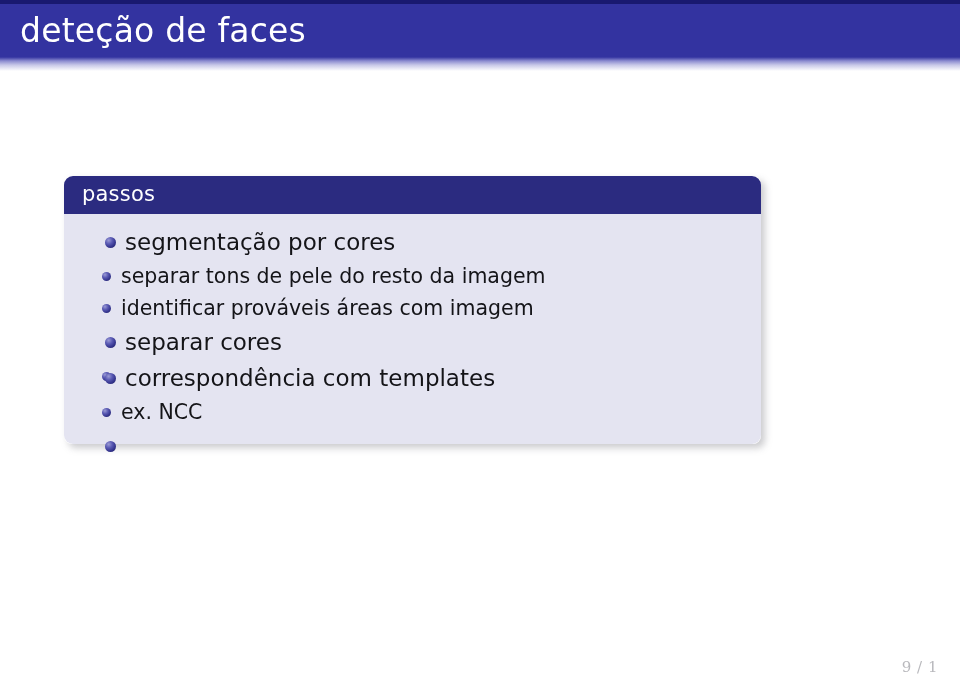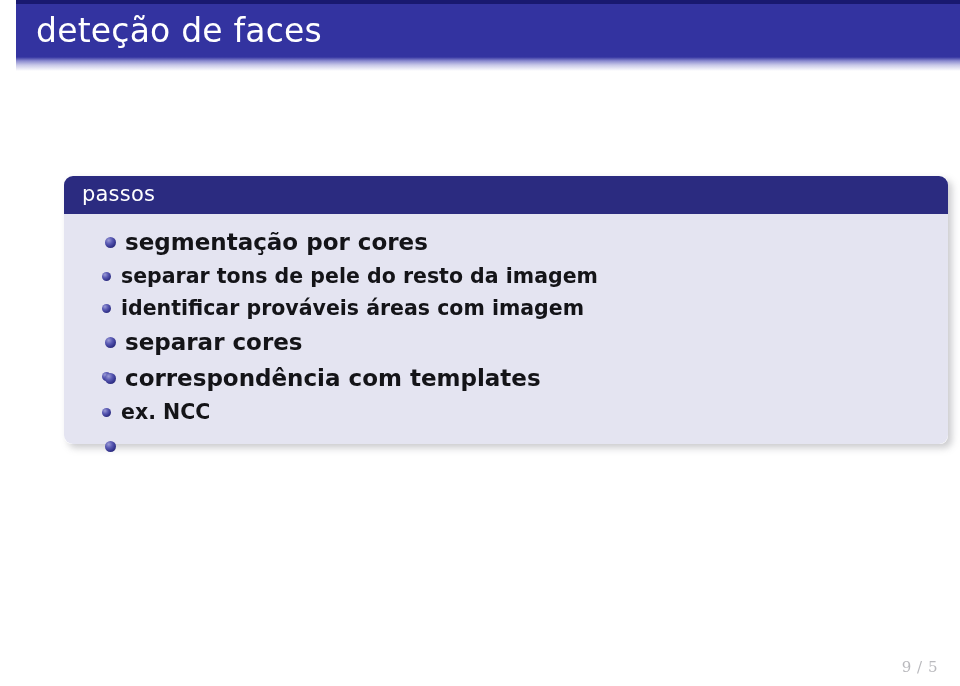--- a/index.html
+++ b/index.html
@@ -12,21 +12,21 @@
     height: 686px;
     background: #ffffff;
     font-family: "DejaVu Sans", "Liberation Sans", sans-serif;
     overflow: hidden;
     position: relative;
   }
 
   
   #titlebar {
     position: absolute;
-    left: 16px;
+    left: 0;
     top: 0;
     width: 761px;
     height: 70px;
   }
   #titlebar-topstripe {
     position: absolute;
     left: 0;
     top: 0;
     width: 960px;
     height: 4px;
@@ -59,21 +59,21 @@
     font-weight: 400;
     letter-spacing: 0.2px;
     white-space: nowrap;
   }
 
   
   #block {
     position: absolute;
     left: 64px;
     top: 176px;
-    width: 884px;
+    width: 697px;
     box-shadow: 4px 4px 7px rgba(120,120,130,0.38);
     border-radius: 8px;
   }
   #block-title {
     background: #2b2b80;
     color: #ffffff;
     font-size: 21px;
     line-height: 21px;
     padding: 8px 0 9px 18px;
     border-radius: 9px 9px 0 0;
@@ -88,21 +88,20 @@
   
   ul.lvl1, ul.lvl2 {
     list-style: none;
     margin: 0;
     padding: 0;
   }
   li.item {
     position: relative;
     color: #141418;
     white-space: nowrap;
-    font-weight: bold;
   }
   li.lvl1-item {
     font-size: 23px;
     line-height: 36px;
     padding-left: 61px;
   }
   li.lvl2-item {
     font-size: 20.5px;
     line-height: 32px;
     padding-left: 57px;
@@ -171,13 +170,13 @@
         <li>
           <ul class="lvl2">
             <li class="item lvl2-item"><span class="bullet bullet-lvl2"></span><span>ex. NCC</span></li>
           </ul>
         </li>
         <li class="item lvl1-item"><span class="bullet bullet-lvl1"></span></li>
       </ul>
   </div>
 </div>
 
-<div id="page-number">9 / 5</div>
+<div id="page-number">9 / 1</div>
 
 </body></html>

